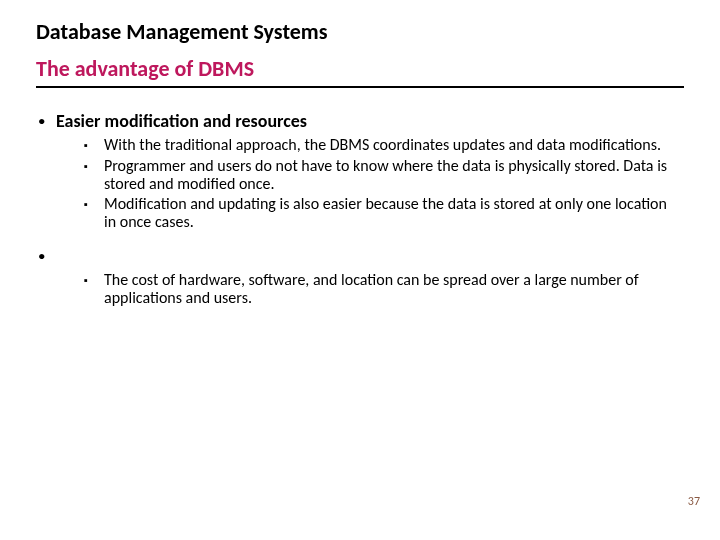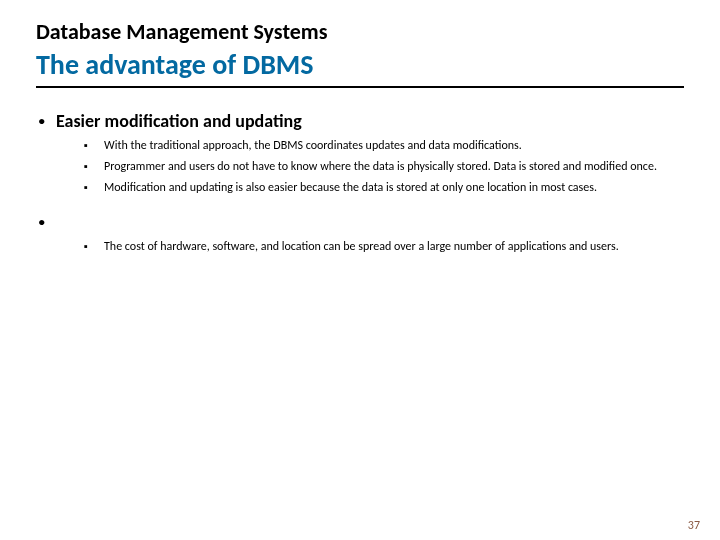--- a/index.html
+++ b/index.html
@@ -1,54 +1,54 @@
 <!DOCTYPE html>
 <html><head>
 <meta charset="utf-8">
 <style>
   * { margin: 0; padding: 0; box-sizing: border-box; }
   html, body { width: 720px; height: 540px; background: #fff; font-family: Calibri, "Segoe UI", Arial, sans-serif; color: #000; }
   .slide { position: relative; width: 720px; height: 540px; padding: 18px 36px 0 36px; }
   .title { font-size: 22px; font-weight: 700; }
-  .subtitle { font-size: 28px; font-weight: 700; color: #0369a1; margin-top: 2px; }
+  .subtitle { font-size: 22px; font-weight: 700; color: #be185d; margin-top: 10px; }
   .rule { border: none; border-top: 2px solid #000; margin: 4px 0 22px 0; }
   .content { padding-right: 12px; }
   .lvl1 { display: flex; align-items: flex-start; margin: 6px 0 4px 0; }
   .lvl1 .bullet { width: 20px; flex: 0 0 20px; font-size: 15px; line-height: 22px; text-align: left; padding-left: 2px; }
   .lvl1 .txt { font-size: 18px; font-weight: 700; line-height: 22px; }
   .lvl2-list { margin: 4px 0 14px 0; }
   .lvl2 { display: flex; align-items: flex-start; margin: 2px 0 2px 48px; }
   .lvl2 .bullet { width: 20px; flex: 0 0 20px; font-size: 11px; line-height: 18px; padding-top: 1px; }
-  .lvl2 .txt { font-size: 12px; line-height: 18px; font-weight: 400; }
-  .pagenum { position: absolute; right: 20px; bottom: 8px; font-size: 12px; color: #8a5a44; }
+  .lvl2 .txt { font-size: 16px; line-height: 18px; font-weight: 400; }
+  .pagenum { position: absolute; right: 20px; bottom: 32px; font-size: 12px; color: #8a5a44; }
 </style>
 </head>
 <body>
 <div class="slide">
   <div class="title">Database Management Systems</div>
   <div class="subtitle">The advantage of DBMS</div>
   <hr class="rule">
   <div class="content">
 
     <div class="lvl1">
       <div class="bullet">•</div>
-      <div class="txt">Easier modification and updating</div>
+      <div class="txt">Easier modification and resources</div>
     </div>
     <div class="lvl2-list">
       <div class="lvl2">
         <div class="bullet">▪</div>
         <div class="txt">With the traditional approach, the DBMS coordinates updates and data modifications.</div>
       </div>
       <div class="lvl2">
         <div class="bullet">▪</div>
         <div class="txt">Programmer and users do not have to know where the data is physically stored. Data is stored and modified once.</div>
       </div>
       <div class="lvl2">
         <div class="bullet">▪</div>
-        <div class="txt">Modification and updating is also easier because the data is stored at only one location in most cases.</div>
+        <div class="txt">Modification and updating is also easier because the data is stored at only one location in once cases.</div>
       </div>
     </div>
 
     <div class="lvl1">
       <div class="bullet">•</div>
     </div>
     <div class="lvl2-list">
       <div class="lvl2">
         <div class="bullet">▪</div>
         <div class="txt">The cost of hardware, software, and location can be spread over a large number of applications and users.</div>

